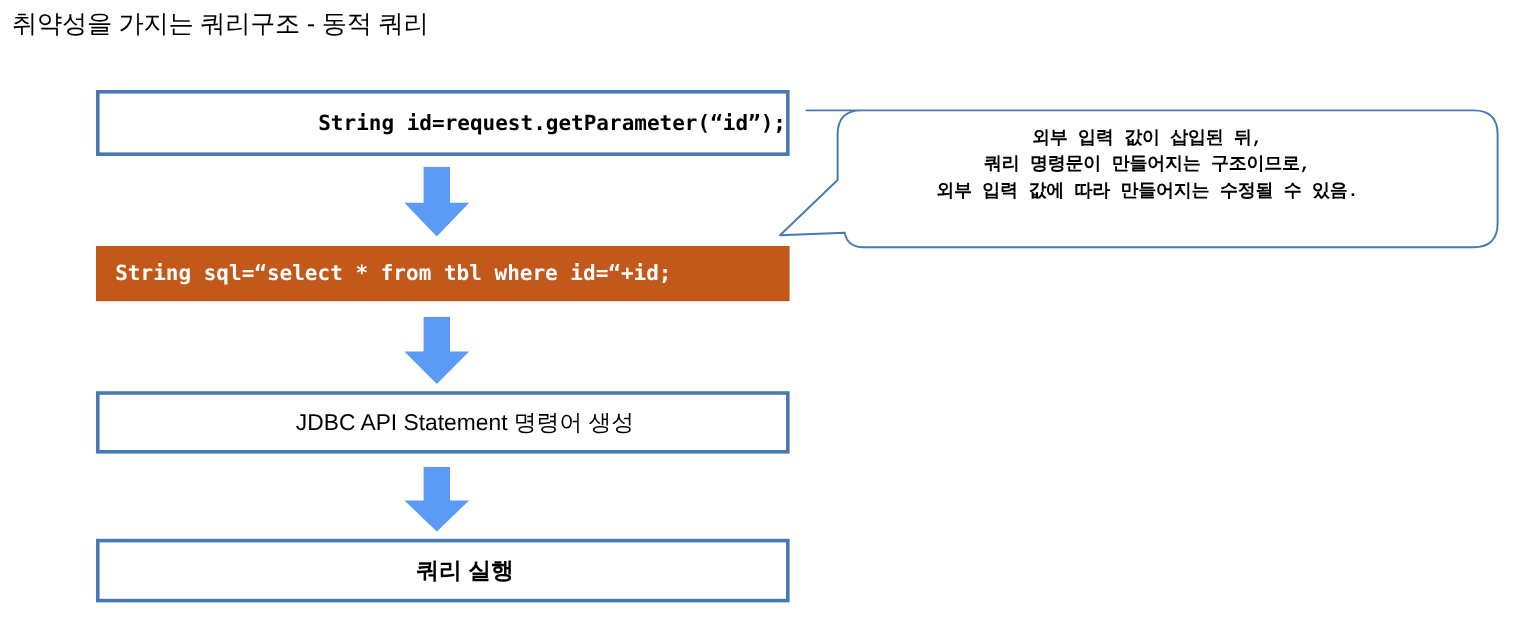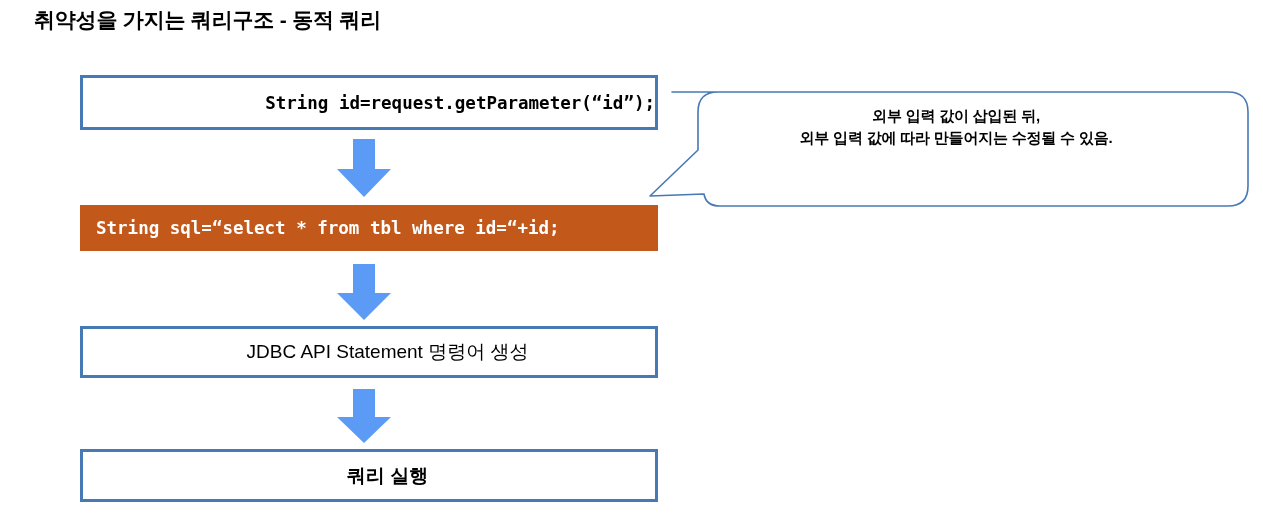--- a/index.html
+++ b/index.html
@@ -19,25 +19,24 @@
     background: #ffffff;
     overflow: hidden;
   }
 
   
   .slide-title {
     position: absolute;
     left: 10px;
     top: 6px;
     font-size: 21px;
-    font-weight: bold;
+    font-weight: normal;
     letter-spacing: -0.2px;
     color: #000000;
     white-space: nowrap;
-    margin-left: 24px;
   }
 
   
   .flow-box {
     position: absolute;
     left: 80px;
     width: 578px;
     box-sizing: border-box;
     display: flex;
     align-items: center;
@@ -118,21 +117,21 @@
     width: 604px;
     height: 122px;
     overflow: visible;
   }
   .callout-text {
     position: absolute;
     left: 32px;
     top: 17px;
     width: 552px;
     text-align: center;
-    font-family: Liberation Sans, sans-serif;
+    font-family: Liberation Mono, monospace;
     font-size: 15px;
     font-weight: bold;
     line-height: 22px;
     color: #000000;
     letter-spacing: -0.2px;
   }
   .callout-line { display: block; white-space: nowrap; }
 </style>
 </head>
 <body>
@@ -186,17 +185,18 @@
                L 72 118
                Q 58 118 56 106
                L 2 108
                L 50 62
                L 50 24
                Q 50 4 70 4
                Z" fill="#ffffff" stroke="#4779b4" stroke-width="1.6" stroke-linejoin="round"></path>
     </svg>
     <div class="callout-text">
       <span class="callout-line">외부 입력 값이 삽입된 뒤,</span>
+      <span class="callout-line">쿼리 명령문이 만들어지는 구조이므로,</span>
       <span class="callout-line">외부 입력 값에 따라 만들어지는 수정될 수 있음.</span>
     </div>
   </div>
 
 </div>
 
 </body></html>

